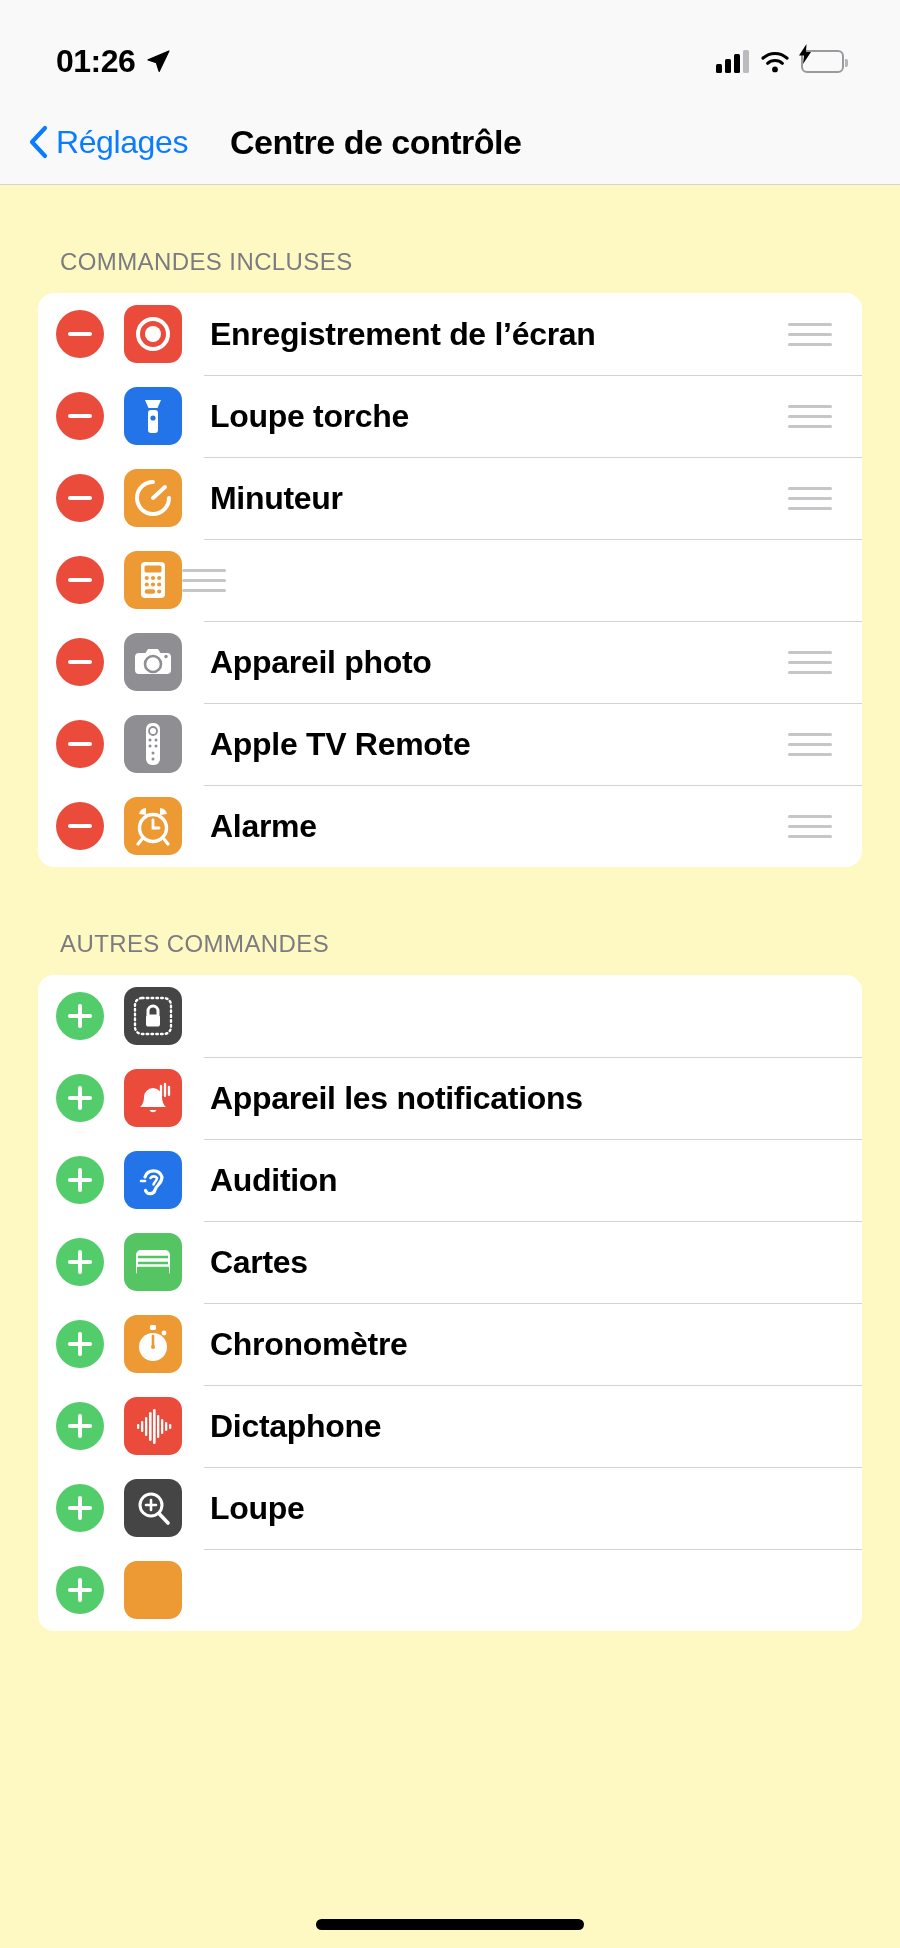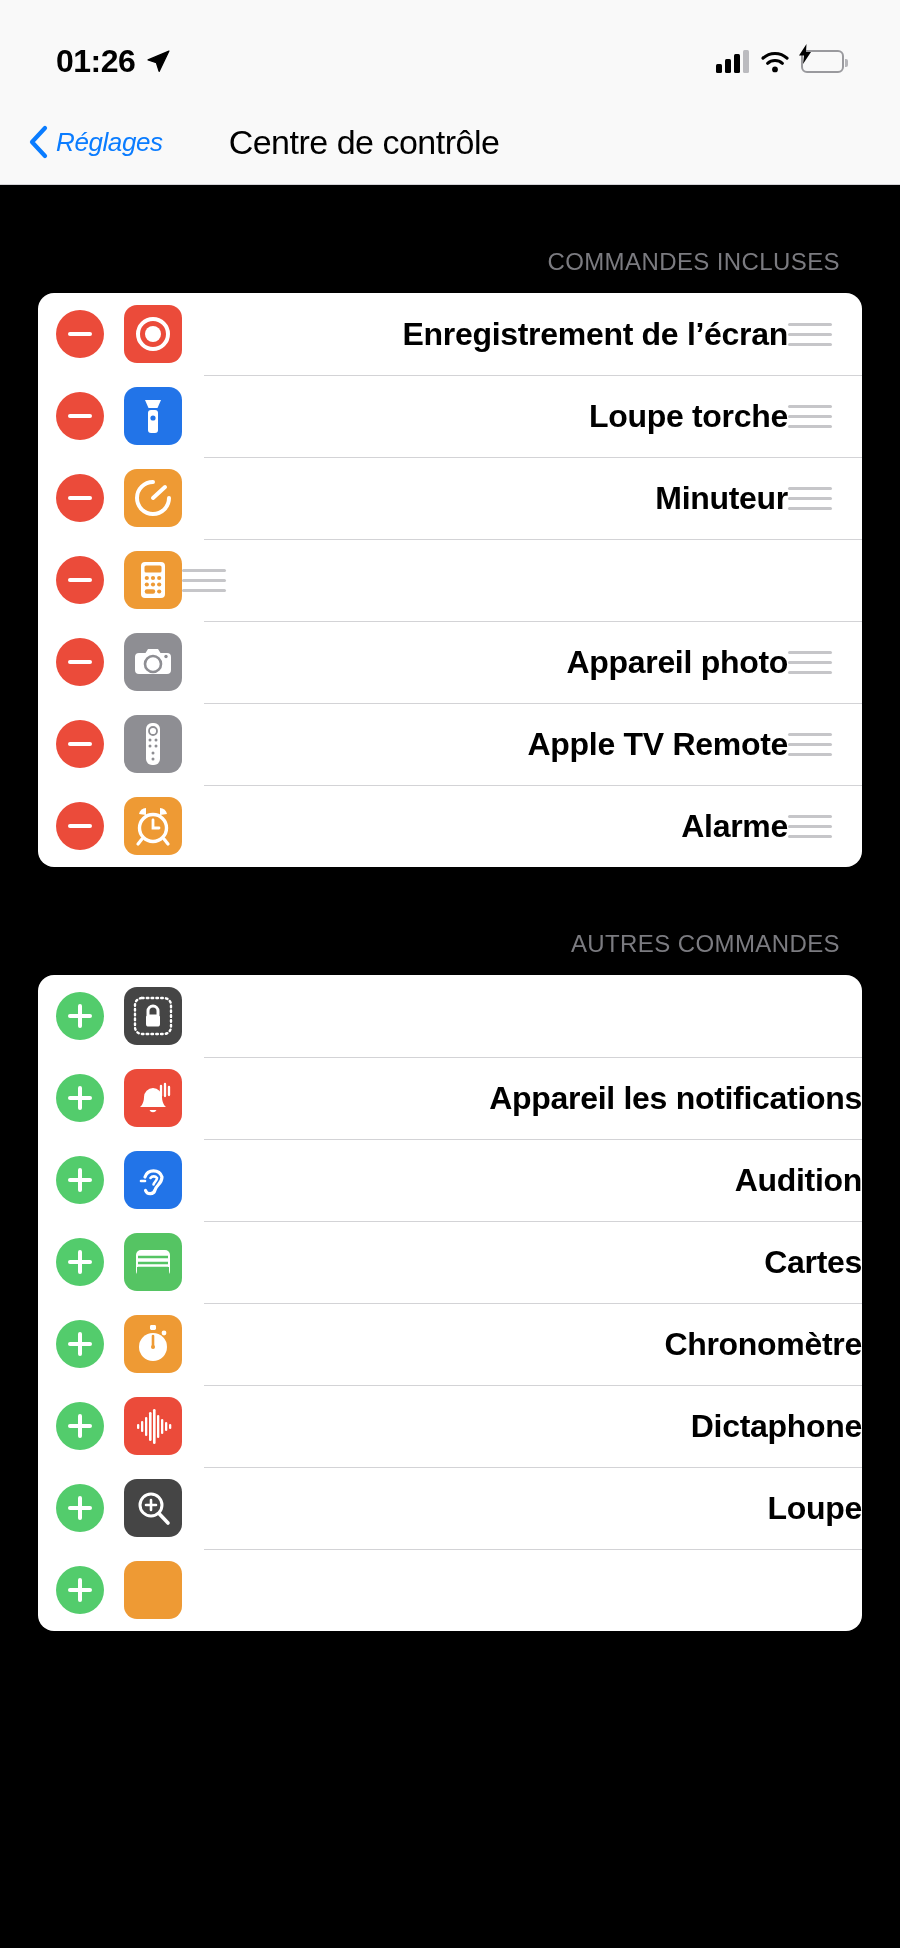--- a/index.html
+++ b/index.html
@@ -13,21 +13,21 @@
   body {
     font-family: "Liberation Sans", sans-serif;
     background: #f2f1f6;
     -webkit-font-smoothing: antialiased;
   }
 
   .phone {
     position: relative;
     width: 900px;
     height: 1948px;
-    background: #000000;
+    background: #fef9c3;
     display: flex;
     flex-direction: column;
   }
 
   
   .status-bar {
     height: 100px;
     background: #f9f9f9;
     display: flex;
     align-items: center;
@@ -133,40 +133,38 @@
     cursor: pointer;
   }
 
   .chevron-left {
     width: 20px;
     height: 34px;
     display: block;
   }
 
   .nav-back-label {
-    font-size: 26px;
+    font-size: 32px;
     color: #0a7cff;
     letter-spacing: -0.4px;
-    font-style: italic;
   }
 
   .nav-title {
     font-size: 34px;
-    font-weight: normal;
+    font-weight: bold;
     color: #000;
-    margin-left: 66px;
+    margin-left: 42px;
     letter-spacing: -0.5px;
   }
 
   
   .content {
     flex: 1 1 auto;
     overflow: hidden;
     padding: 0 38px;
-    text-align: right;
   }
 
   .section-header {
     font-size: 24px;
     color: #7b7b80;
     letter-spacing: 0.4px;
     padding: 63px 22px 17px 22px;
   }
 
   .card {

